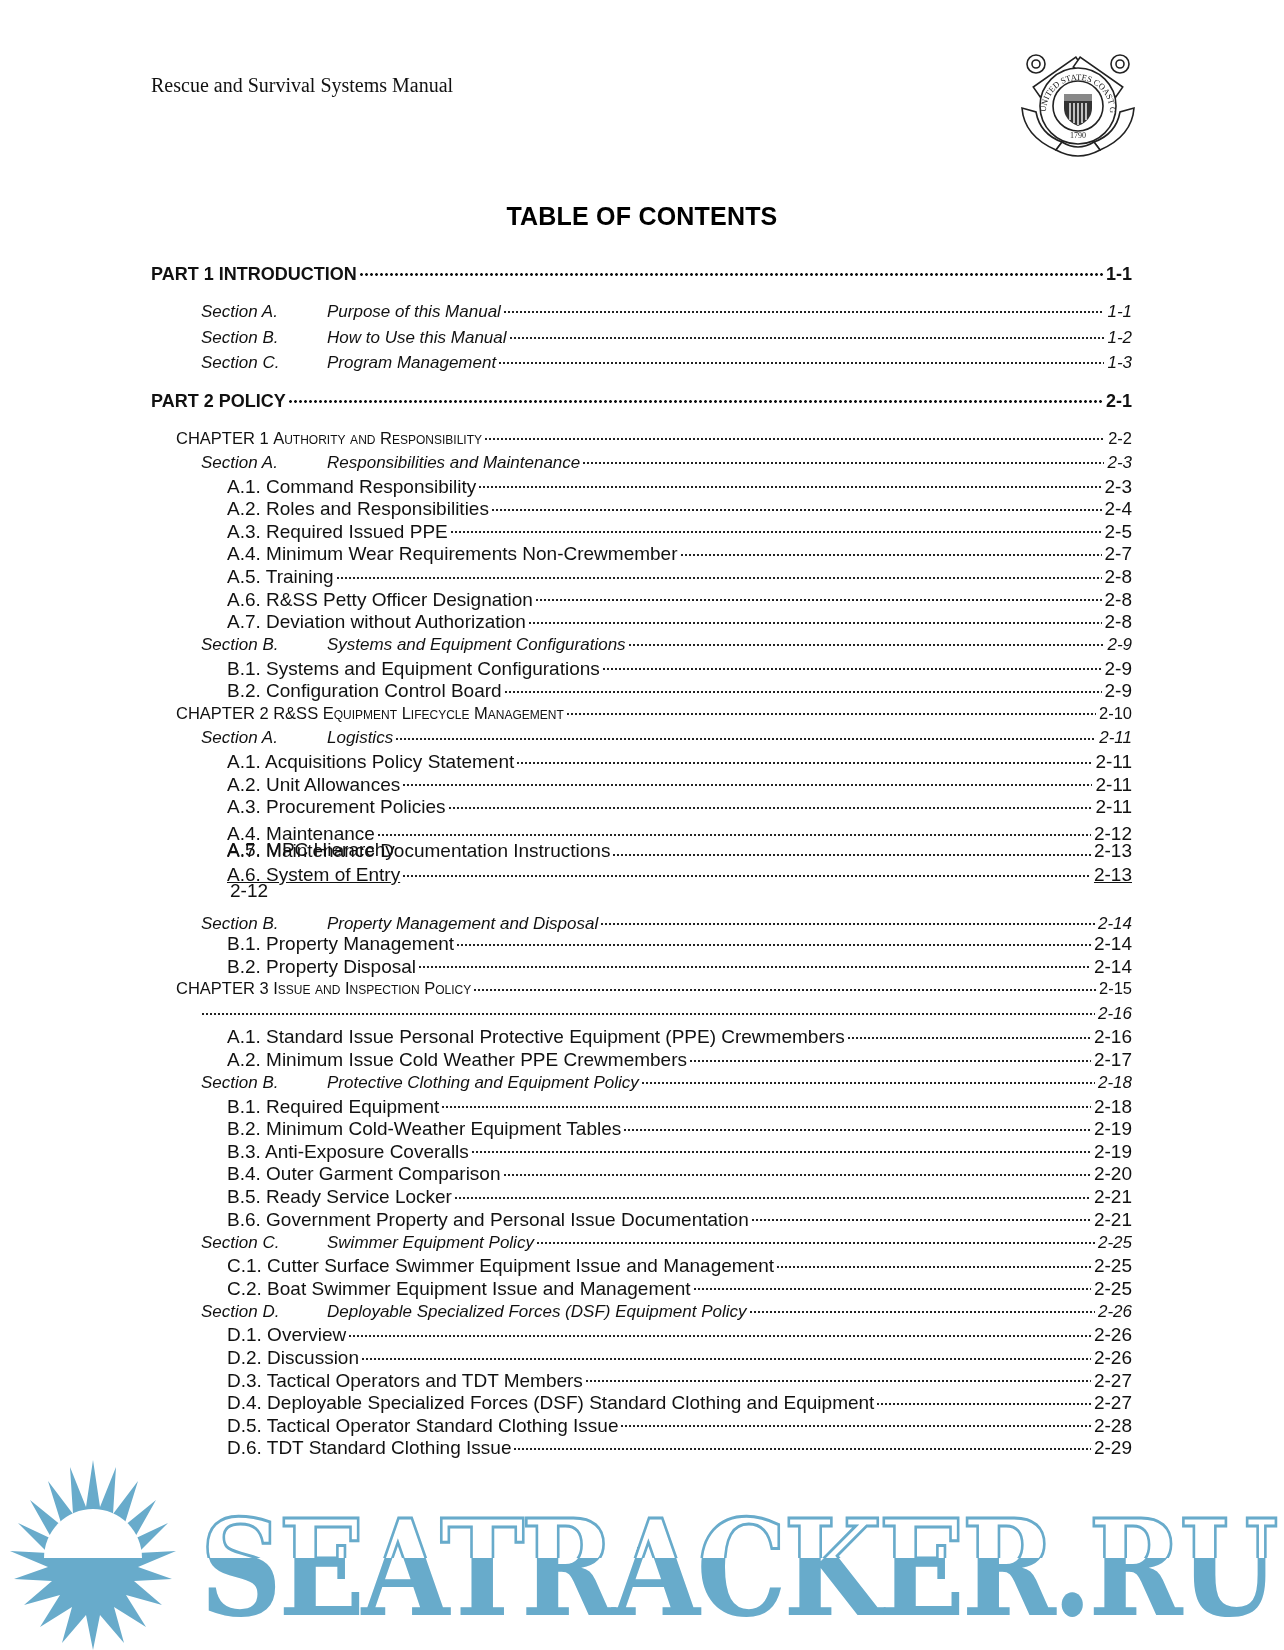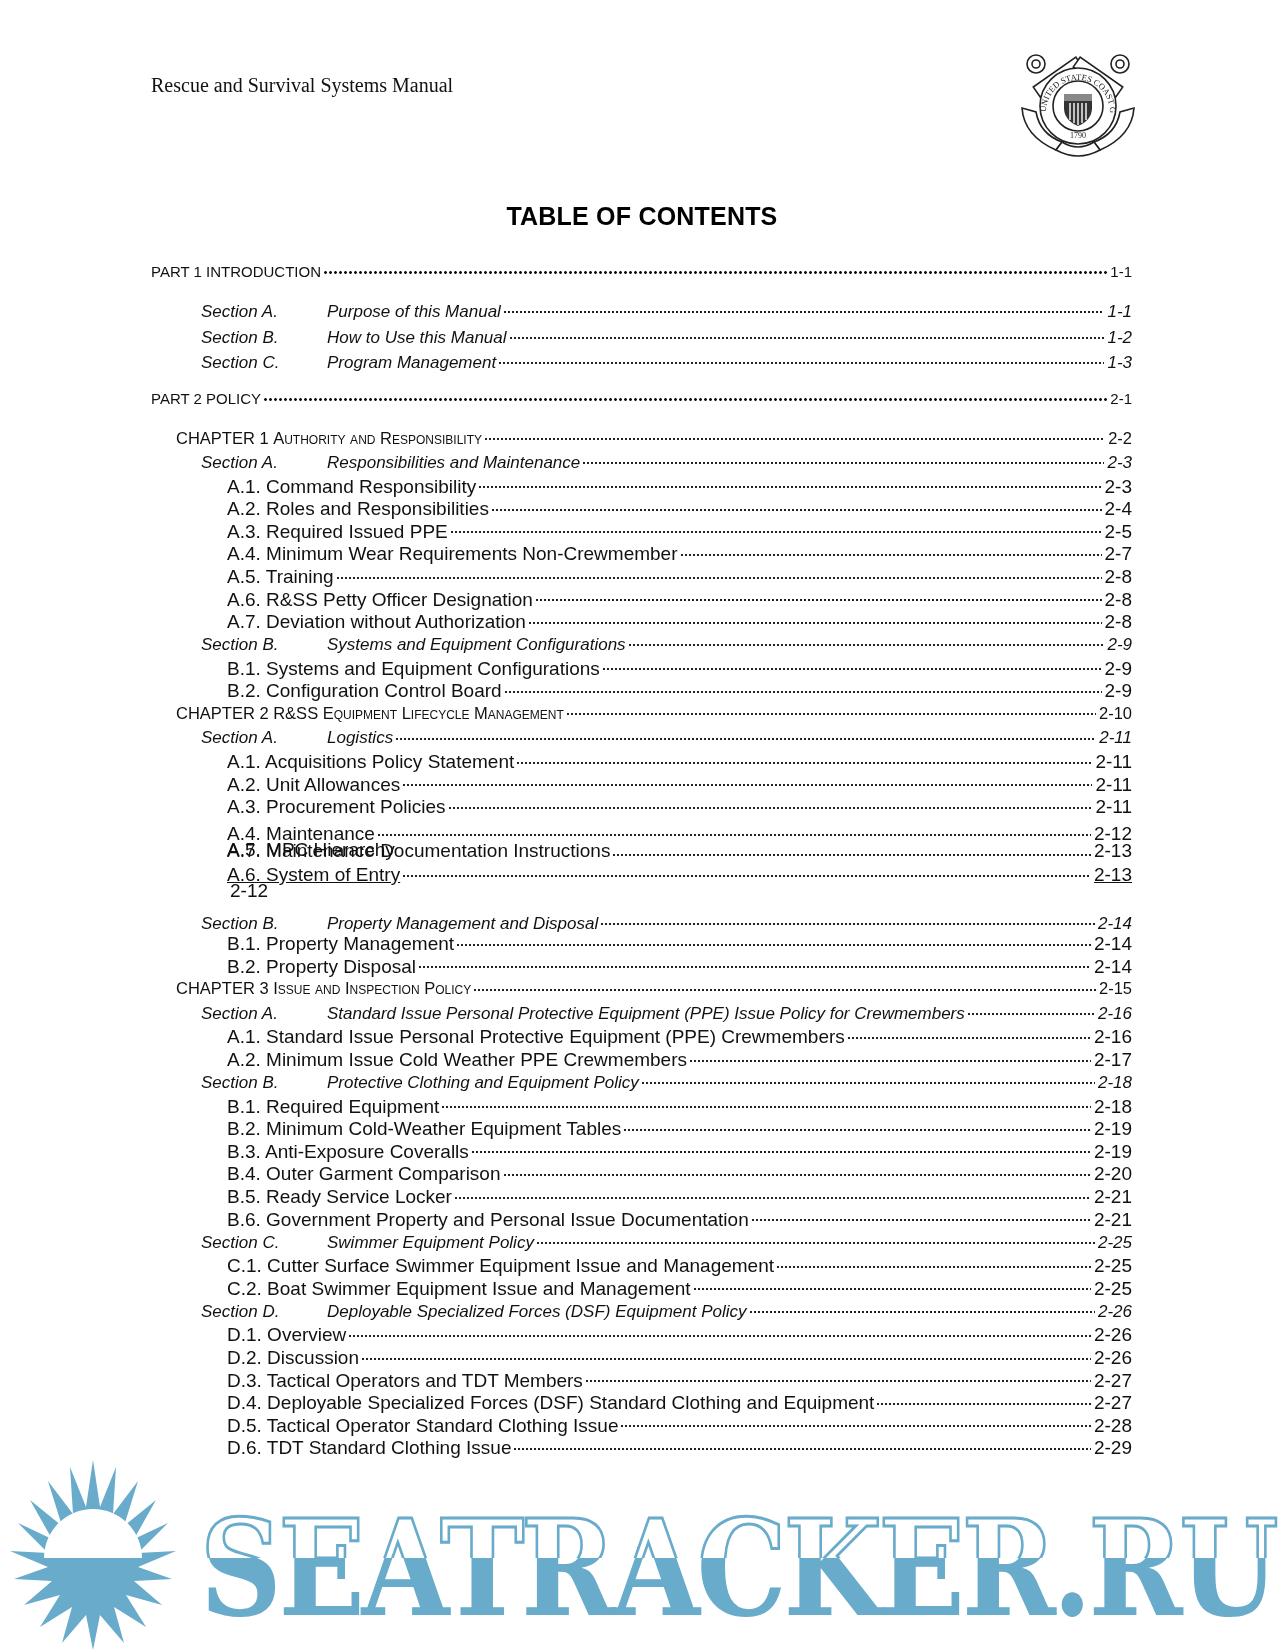--- a/index.html
+++ b/index.html
@@ -18,21 +18,21 @@
     position: absolute; left: 0; right: 0; display: flex; align-items: baseline;
     font-family: "Liberation Sans", sans-serif; white-space: nowrap; color: #111;
   }
   .row .label { flex: 0 0 auto; padding-right: 2px; }
   .row .leader {
     flex: 1 1 auto; overflow: hidden; height: 1em; position: relative; top: 0;
     background-image: radial-gradient(circle, #222 0.9px, transparent 1.1px);
     background-size: 4px 4px; background-repeat: repeat-x; background-position: 0 78%;
   }
   .row .page { flex: 0 0 auto; padding-left: 3px; text-align: right; }
-  .row.part { font-weight: normal; font-size: 15px; }
+  .row.part { font-weight: bold; font-size: 18px; }
   .row.part .leader { background-image: radial-gradient(circle, #111 1.3px, transparent 1.5px); background-size: 5px 5px; }
   .row.section1 { font-style: italic; font-size: 17px; padding-left: 50px; }
   .row.chapter { font-size: 16.5px; padding-left: 25px; }
   .row.chapter .sc { font-variant: small-caps; }
   .row.section { font-style: italic; font-size: 17px; padding-left: 50px; }
   .row.sub { font-size: 19px; padding-left: 76px; }
   .sec-label { display: inline-block; width: 126px; }
   .page-num {
     position: absolute; left: 636px; top: 1543px; font-family: "Liberation Serif", serif; font-size: 17px;
   }
@@ -224,21 +224,20 @@
       <span class="label">B.2. Property Disposal</span>
       <span class="leader"></span>
       <span class="page">2-14</span>
     </div>
     <div class="row chapter" style="top: 977.8px;">
       <span class="label"><span>CHAPTER 3</span> <span class="sc">Issue and Inspection Policy</span></span>
       <span class="leader"></span>
       <span class="page">2-15</span>
     </div>
     <div class="row section" style="top: 1001.8px;">
-      <span class="label"><span class="sec-label">Section A.</span><span>Standard Issue Personal Protective Equipment (PPE) Issue Policy for Crewmembers</span></span>
       <span class="leader"></span>
       <span class="page">2-16</span>
     </div>
     <div class="row sub" style="top: 1024.4px;">
       <span class="label">A.1. Standard Issue Personal Protective Equipment (PPE) Crewmembers</span>
       <span class="leader"></span>
       <span class="page">2-16</span>
     </div>
     <div class="row sub" style="top: 1047px;">
       <span class="label">A.2. Minimum Issue Cold Weather PPE Crewmembers</span>

